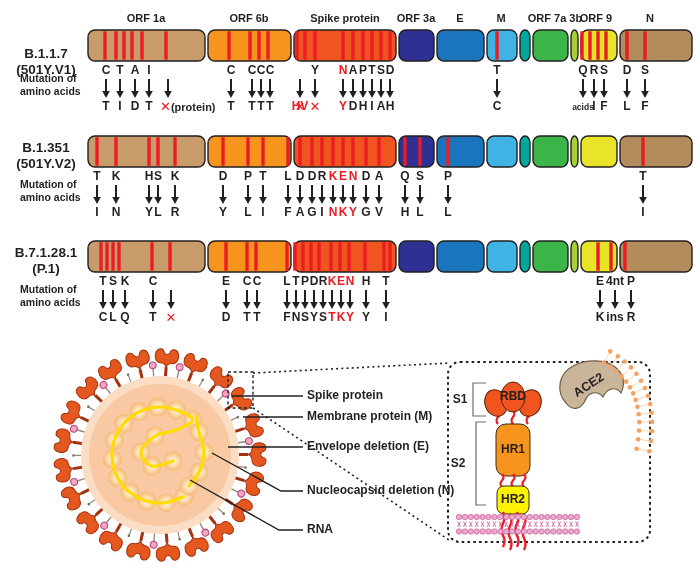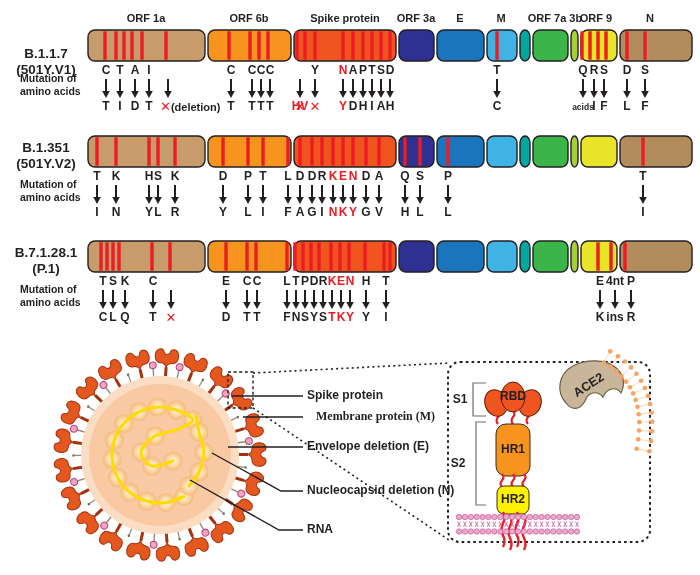--- a/index.html
+++ b/index.html
@@ -755,21 +755,21 @@
     </svg>
   <div id="texts">
       <div class="abs lt ctr" style="left: 106px; top: 64px;">C</div>
       <div class="abs lt ctr" style="left: 106px; top: 100px;"><span class="">T</span></div>
       <div class="abs lt ctr" style="left: 120px; top: 64px;">T</div>
       <div class="abs lt ctr" style="left: 120px; top: 100px;"><span class="">I</span></div>
       <div class="abs lt ctr" style="left: 135px; top: 64px;">A</div>
       <div class="abs lt ctr" style="left: 135px; top: 100px;"><span class="">D</span></div>
       <div class="abs lt ctr" style="left: 149px; top: 64px;">I</div>
       <div class="abs lt ctr" style="left: 149px; top: 100px;"><span class="">T</span></div>
-      <div class="abs lt" style="left: 160px; top: 100px;"><span class="red xmark ">✕</span><span class="note">(deletion)</span></div>
+      <div class="abs lt" style="left: 160px; top: 100px;"><span class="red xmark ">✕</span><span class="note">(protein)</span></div>
       <div class="abs lt ctr" style="left: 231px; top: 64px;">C</div>
       <div class="abs lt ctr" style="left: 231px; top: 100px;"><span class="">T</span></div>
       <div class="abs lt ctr" style="left: 252px; top: 64px;">C</div>
       <div class="abs lt ctr" style="left: 252px; top: 100px;"><span class="">T</span></div>
       <div class="abs lt ctr" style="left: 261px; top: 64px;">C</div>
       <div class="abs lt ctr" style="left: 261px; top: 100px;"><span class="">T</span></div>
       <div class="abs lt ctr" style="left: 270px; top: 64px;">C</div>
       <div class="abs lt ctr" style="left: 270px; top: 100px;"><span class="">T</span></div>
       <div class="abs lt ctr red" style="left: 300px; top: 64px; margin-top: 36px;">HV</div>
       <div class="abs lt ctr" style="left: 300px; top: 100px;"><span class="red xmark ">✕</span></div>
@@ -903,21 +903,21 @@
       <div class="abs hdr ctr" style="left: 146px; top: 12px;">ORF 1a</div>
       <div class="abs hdr ctr" style="left: 249px; top: 12px;">ORF 6b</div>
       <div class="abs hdr ctr" style="left: 345px; top: 12px;">Spike protein</div>
       <div class="abs hdr ctr" style="left: 416px; top: 12px;">ORF 3a</div>
       <div class="abs hdr ctr" style="left: 460px; top: 12px;">E</div>
       <div class="abs hdr ctr" style="left: 501px; top: 12px;">M</div>
       <div class="abs hdr ctr" style="left: 555px; top: 12px;">ORF 7a 3b</div>
       <div class="abs hdr ctr" style="left: 596px; top: 12px;">ORF 9</div>
       <div class="abs hdr ctr" style="left: 650px; top: 12px;">N</div>
       <div class="abs blabel" style="left: 307px; top: 389px;">Spike protein</div>
-      <div class="abs blabel" style="left: 316px; top: 410px; font-family: Liberation Serif, serif;">Membrane protein (M)</div>
+      <div class="abs blabel" style="left: 307px; top: 410px;">Membrane protein (M)</div>
       <div class="abs blabel" style="left: 307px; top: 440px;">Envelope deletion (E)</div>
       <div class="abs blabel" style="left: 307px; top: 484px;">Nucleocapsid deletion (N)</div>
       <div class="abs blabel" style="left: 307px; top: 523px;">RNA</div>
       <div class="abs slab ctr" style="left: 460px; top: 393px;">S1</div>
       <div class="abs slab ctr" style="left: 458px; top: 457px;">S2</div>
       <div class="abs slab ctr" style="left: 513px; top: 390px;">RBD</div>
       <div class="abs slab ctr" style="left: 513px; top: 443px;">HR1</div>
       <div class="abs slab ctr" style="left: 513px; top: 493px;">HR2</div>
       <div class="abs ace2t" style="left: 572px; top: 378px;">ACE2</div>
     </div>

